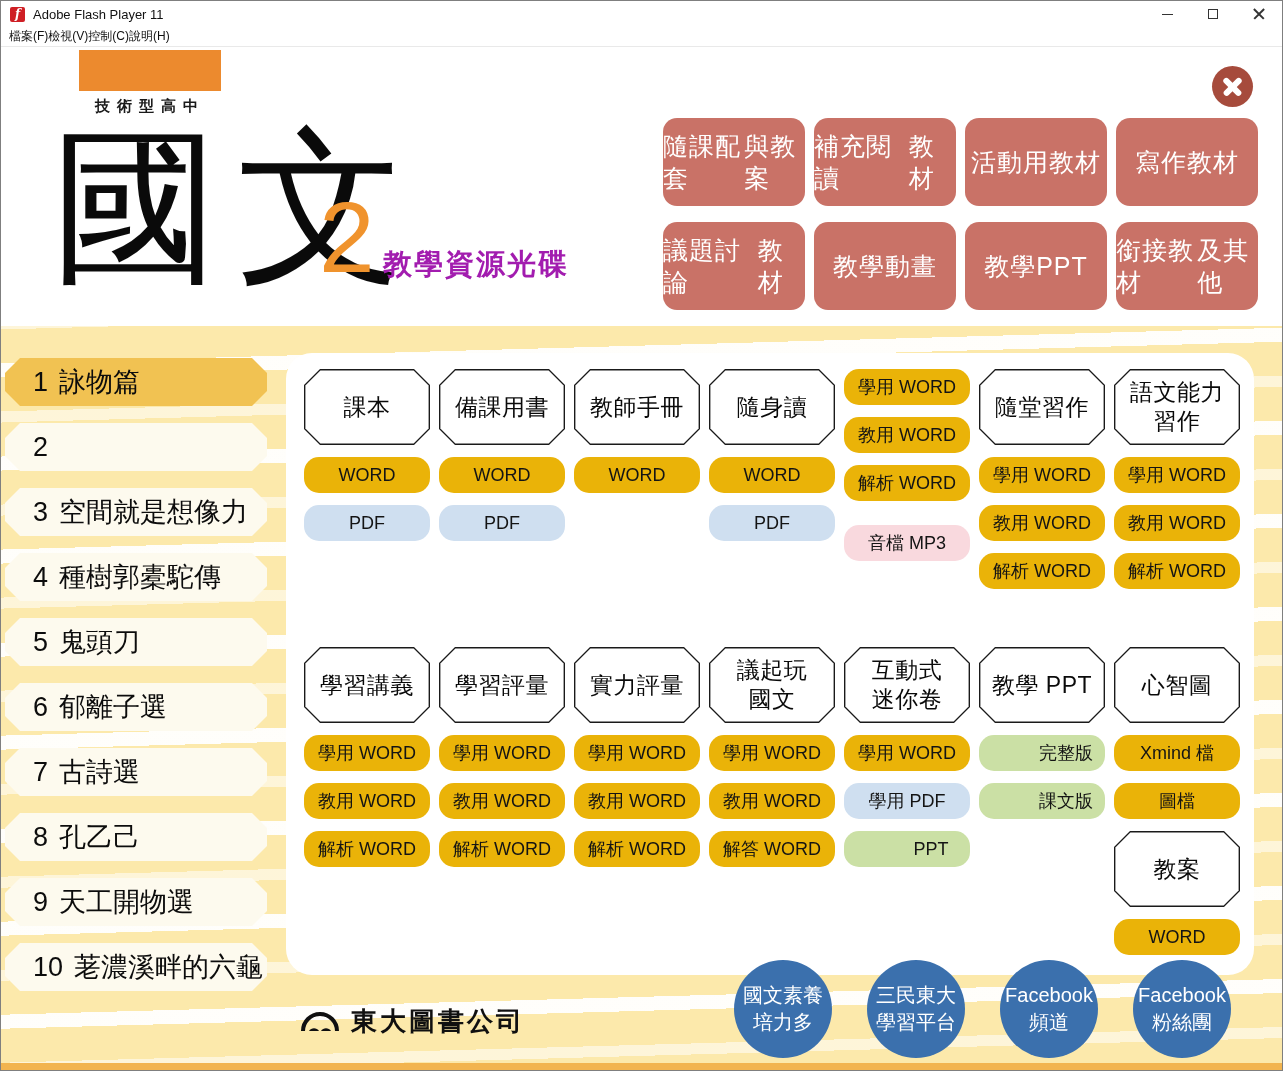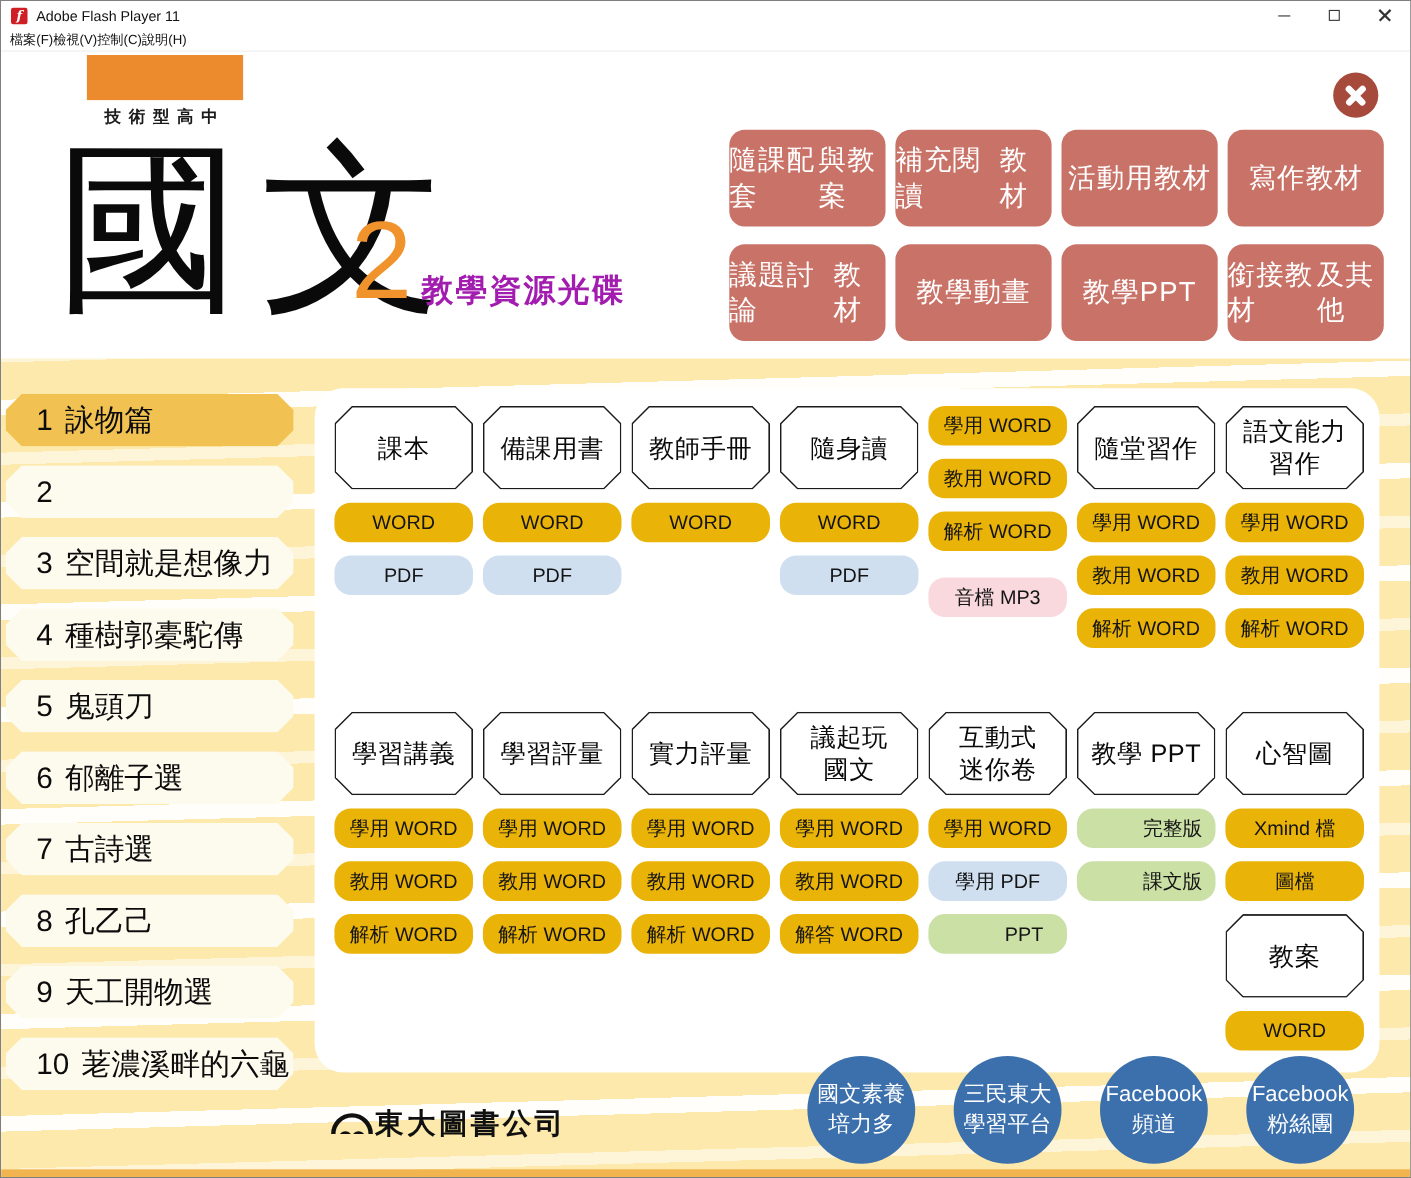--- a/index.html
+++ b/index.html
@@ -92,21 +92,21 @@
               letter-spacing:.5px; white-space:nowrap; }
   .oct-line:empty { display:none; }
 
   .pill { height:36px; flex:0 0 36px; border-radius:15px; display:flex; align-items:center;
           justify-content:center; font-size:18px; color:#141414; white-space:nowrap; }
   .pill.gray { background:#eab308; } .pill.blue { background:#cfdff0; }
   .pill.pink { background:#f9d9de;margin-top:12px; } .pill.green { background:#cbe0a5;padding-left:48px; }
 
   
   .publisher { position:absolute; left:298px; top:678px; display:flex; align-items:center;
-               }
+               gap:10px; }
   .publisher-name { font-family:"DejaVu Serif","Liberation Serif",serif; font-weight:bold;
                     font-size:26px; color:#101010; letter-spacing:3px; }
   .circle-links { position:absolute; left:733px; top:634px; display:flex; gap:35px; }
   .circle { width:98px; height:98px; border-radius:50%; background:#3b70ad; color:#fff;
             display:flex; flex-direction:column; align-items:center; justify-content:center;
             font-size:20px; line-height:1.35; }
 </style>
 </head>
 <body>
 

